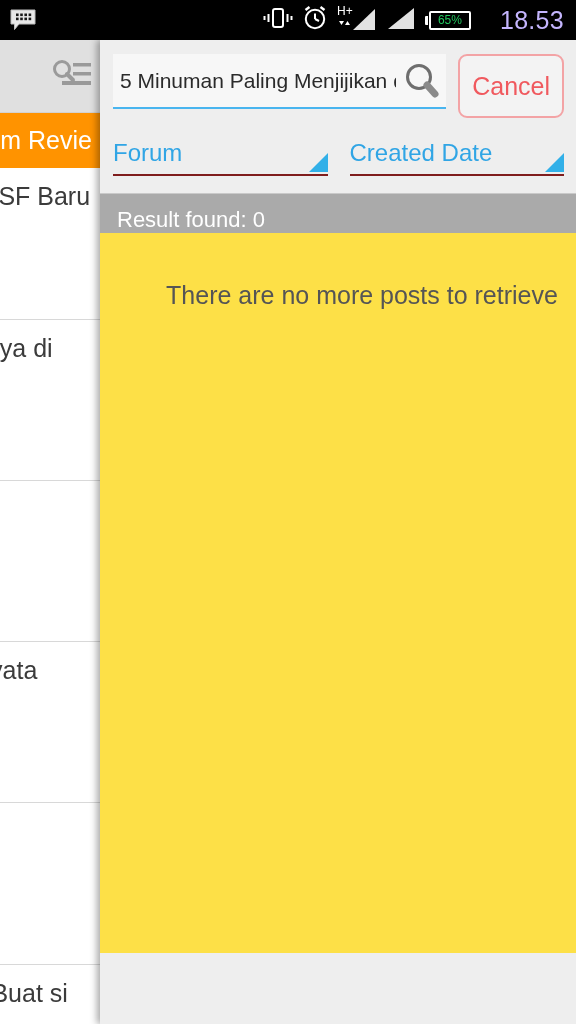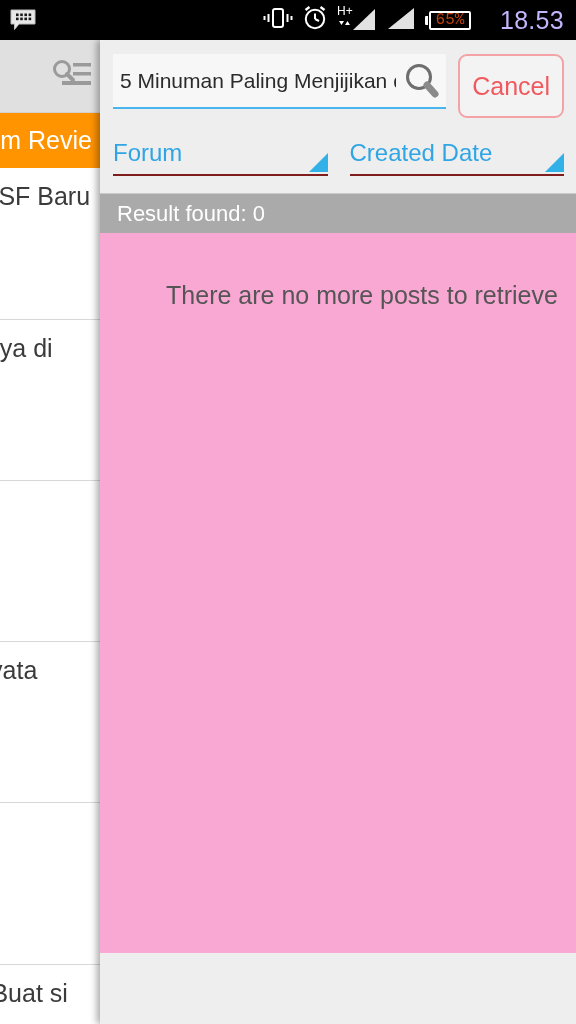--- a/index.html
+++ b/index.html
@@ -28,21 +28,21 @@
   .sb-icon { display: block; }
   #battery-shell {
     display: flex; align-items: center;
   }
   #battery-box {
     border: 2px solid #ffffff; border-radius: 2px;
     height: 19px; min-width: 42px;
     display: flex; align-items: center; justify-content: center;
     padding: 0 2px;
   }
-  #battery-text { color: #c2410c; font-size: 16px; line-height: 1; font-family: Liberation Mono, monospace; }
+  #battery-text { color: #22c55e; font-size: 12px; line-height: 1; }
   #battery-cap {
     width: 3px; height: 9px; background: #ffffff;
     border-radius: 1px 0 0 1px; margin-right: 1px;
   }
   #status-time {
     color: #c4b5fd; font-size: 25px; letter-spacing: 0.3px;
     margin-left: 20px; line-height: 1;
   }
 
   
@@ -148,30 +148,30 @@
     border-left: 19px solid transparent;
     border-bottom: 19px solid #32b0e8;
   }
 
   
   #result-bar {
     margin-top: 17px;
     height: 40px;
     background: #aaaaaa;
     border-top: 1px solid #c9c9c9;
-    display: flex; align-items: center;
+    display: flex; align-items: flex-end;
     padding-left: 17px;
   }
   #result-bar-text {
     color: #ffffff; font-size: 22px;
   }
 
   
   #content-area {
-    background: #f9a8d4;
+    background: #fde047;
     height: 720px;
     padding-top: 48px;
     text-align: center;
     padding-left: 48px;
   }
   #empty-message {
     color: #555555; font-size: 25px;
   }
 </style>
 </head>

